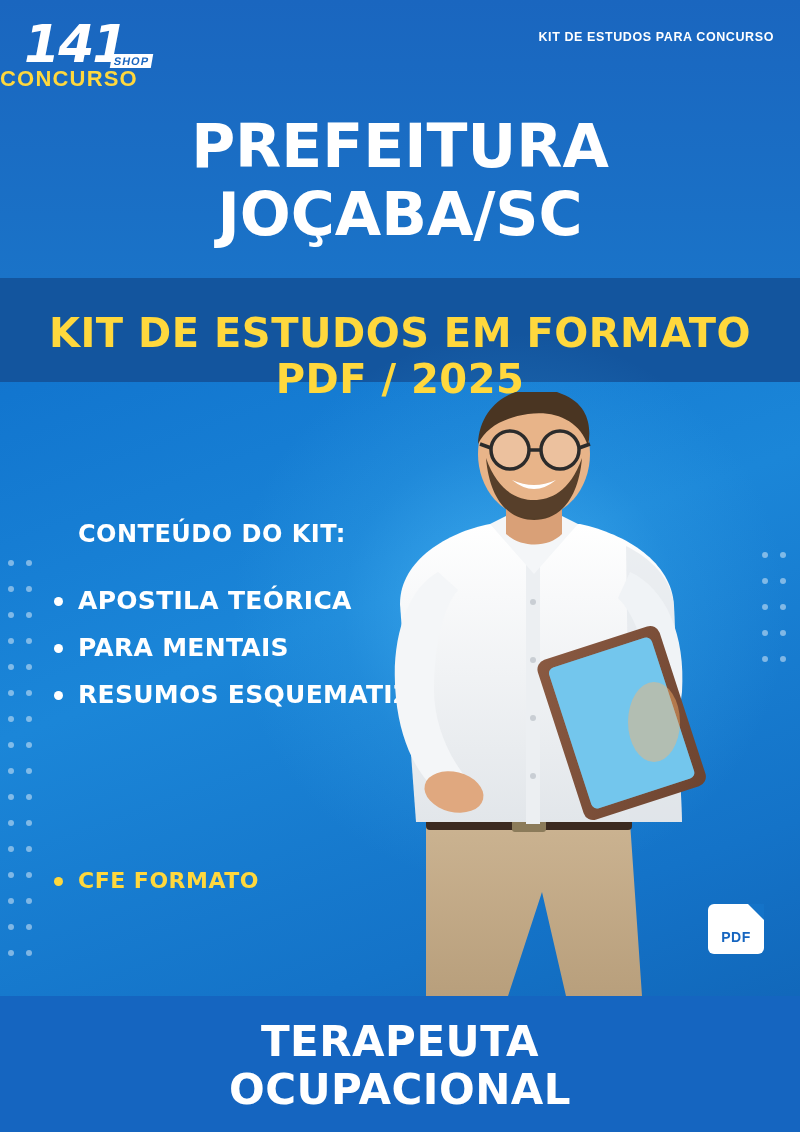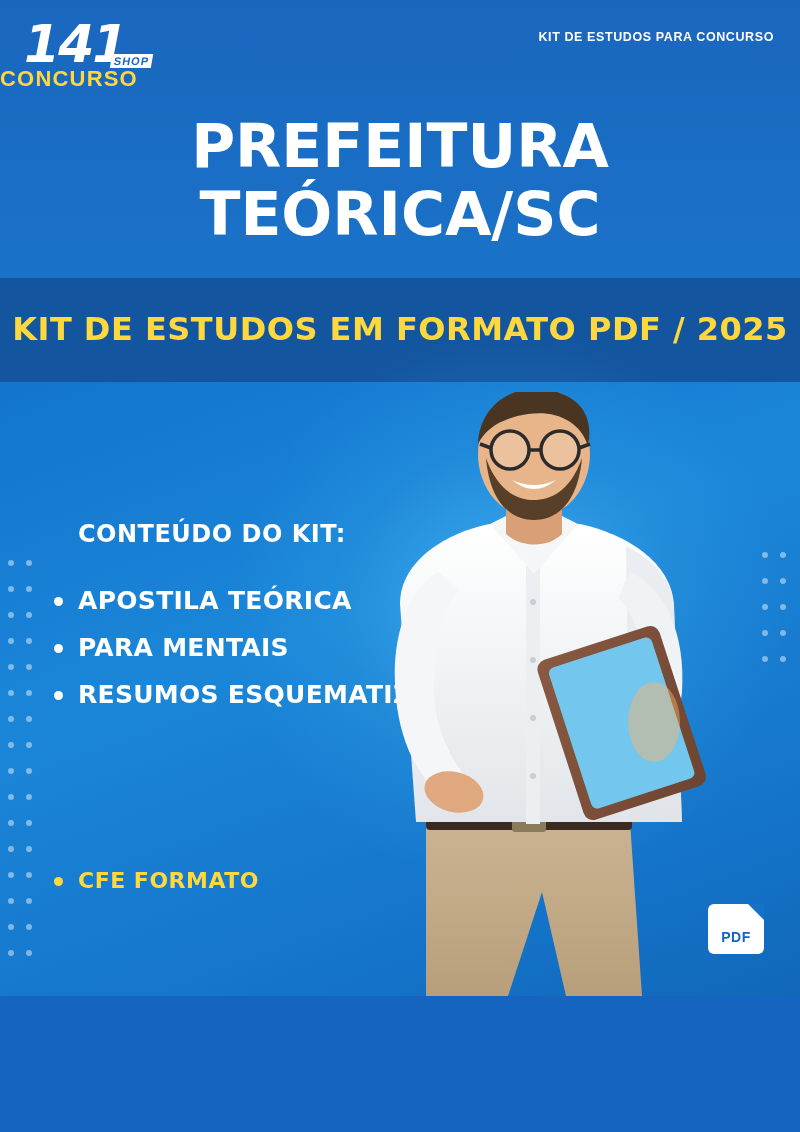--- a/index.html
+++ b/index.html
@@ -63,21 +63,21 @@
     text-align: center;
     color: #ffffff;
     font-size: 60px; font-weight: bold; line-height: 68px;
     letter-spacing: 0px;
     font-family: "DejaVu Sans", sans-serif;
   }
   .title .l2 { display: block; }
   .kit-format {
     position: absolute; left: 0; right: 0; top: 310px;
     text-align: center;
-    font-size: 32px; font-weight: bold; letter-spacing: 0.5px;
+    font-size: 40px; font-weight: bold; letter-spacing: 0.5px;
     color: #ffd83d;
     font-family: "DejaVu Sans", sans-serif;
   }
   .content-head {
     position: absolute; left: 78px; top: 520px;
     font-size: 24px; font-weight: bold; letter-spacing: 0.5px;
     color: #ffffff;
     font-family: "DejaVu Sans", sans-serif;
   }
   .bullets {
@@ -212,21 +212,21 @@
     <div class="logo-text">141</div>
     <div class="logo-shop">SHOP</div>
   </div>
 
   <div class="kit-top">KIT DE ESTUDOS PARA CONCURSO</div>
 
   <div class="concurso">CONCURSO</div>
 
   <div class="title">
     <span class="l1">PREFEITURA</span>
-    <span class="l2">TEÓRICA/SC</span>
+    <span class="l2">JOÇABA/SC</span>
   </div>
 
   <div class="kit-format">KIT DE ESTUDOS EM FORMATO PDF / 2025</div>
 
   <div class="content-head">CONTEÚDO DO KIT:</div>
 
   <ul class="bullets">
     <li>APOSTILA TEÓRICA</li>
     <li>PARA MENTAIS</li>
     <li>RESUMOS ESQUEMATIZADOS</li>
@@ -302,14 +302,18 @@
 
     <ellipse cx="324" cy="330" rx="26" ry="40" fill="#ffb36b" opacity="0.45"></ellipse>
   </svg>
 
   <div class="pdf-badge">
     <div class="fold"></div>
     <div class="lbl">PDF</div>
   </div>
 
   <div class="bottom-band"></div>
+  <div class="role">
+    <span>TERAPEUTA</span><br>
+    <span>OCUPACIONAL</span>
+  </div>
 
 </div>
 
 </body></html>

